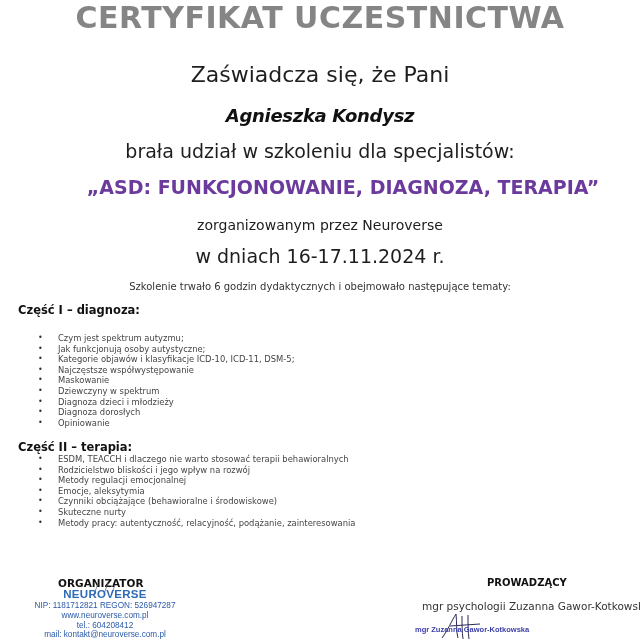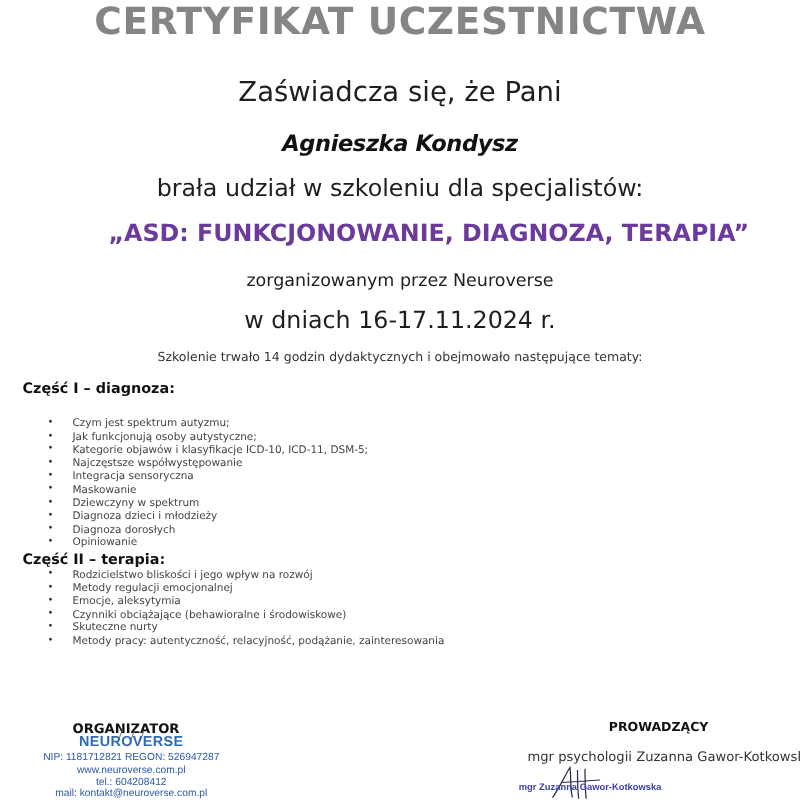--- a/index.html
+++ b/index.html
@@ -31,38 +31,38 @@
 </head>
 <body>
 
 <div class="abs center title">CERTYFIKAT UCZESTNICTWA</div>
 <div class="abs center line1">Zaświadcza się, że Pani</div>
 <div class="abs center name">Agnieszka Kondysz</div>
 <div class="abs center line3">brała udział w szkoleniu dla specjalistów:</div>
 <div class="abs center course">„ASD: FUNKCJONOWANIE, DIAGNOZA, TERAPIA”</div>
 <div class="abs center line5">zorganizowanym przez Neuroverse</div>
 <div class="abs center line6">w dniach 16-17.11.2024 r.</div>
-<div class="abs center intro">Szkolenie trwało 14 godzin dydaktycznych i obejmowało następujące tematy:</div>
+<div class="abs center intro">Szkolenie trwało 6 godzin dydaktycznych i obejmowało następujące tematy:</div>
 
 <div class="abs section-head" style="top:303px;">Część I – diagnoza:</div>
 <ul class="abs list" style="top:333px;">
   <li>Czym jest spektrum autyzmu;</li>
   <li>Jak funkcjonują osoby autystyczne;</li>
   <li>Kategorie objawów i klasyfikacje ICD-10, ICD-11, DSM-5;</li>
   <li>Najczęstsze współwystępowanie</li>
-  <li>Integracja sensoryczna</li>
   <li>Maskowanie</li>
   <li>Dziewczyny w spektrum</li>
   <li>Diagnoza dzieci i młodzieży</li>
   <li>Diagnoza dorosłych</li>
   <li>Opiniowanie</li>
 </ul>
 
 <div class="abs section-head" style="top:440px;">Część II – terapia:</div>
 <ul class="abs list" style="top:454px;">
+  <li>ESDM, TEACCH i dlaczego nie warto stosować terapii behawioralnych</li>
   <li>Rodzicielstwo bliskości i jego wpływ na rozwój</li>
   <li>Metody regulacji emocjonalnej</li>
   <li>Emocje, aleksytymia</li>
   <li>Czynniki obciążające (behawioralne i środowiskowe)</li>
   <li>Skuteczne nurty</li>
   <li>Metody pracy: autentyczność, relacyjność, podążanie, zainteresowania</li>
 </ul>
 
 <div class="abs org-head">ORGANIZATOR</div>
 <svg class="stamp-sig" width="40" height="14">

